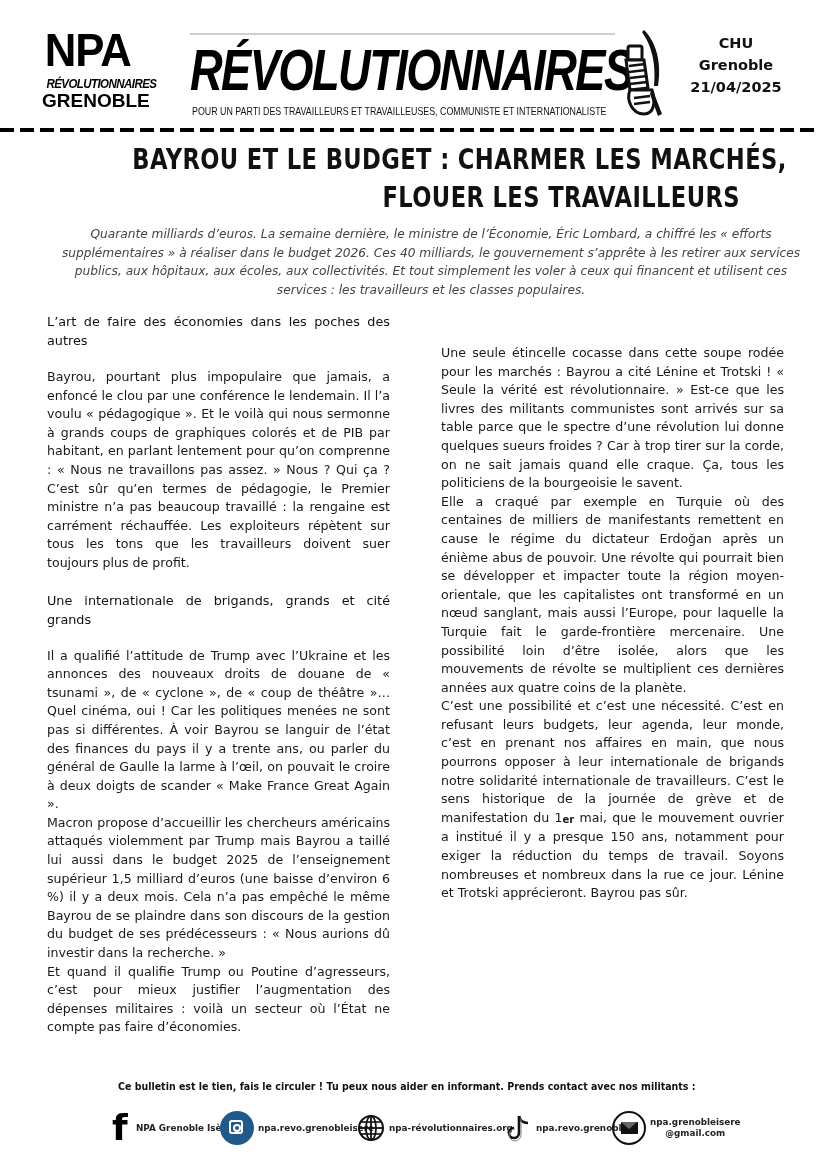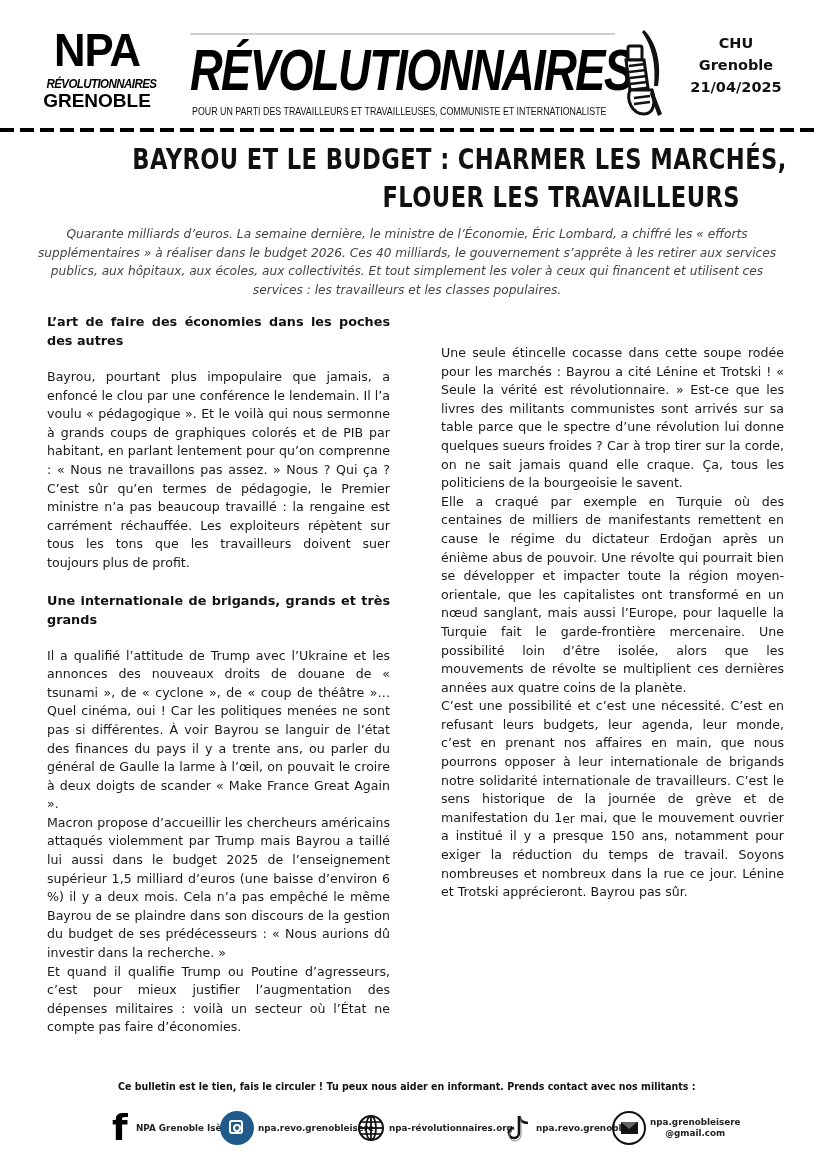--- a/index.html
+++ b/index.html
@@ -1,47 +1,47 @@
 <!DOCTYPE html>
 <html><head>
 <meta charset="utf-8">
 <style>
   html, body { margin:0; padding:0; background:#ffffff; }
   body { width:827px; height:1169px; position:relative; overflow:hidden; font-family:"DejaVu Sans", sans-serif; color:#1a1a1a; }
 
   .masthead { position:absolute; left:0; top:0; width:827px; height:135px; }
-  .npa-logo { position:absolute; left:42px; top:28px; width:110px; text-align:center; }
+  .npa-logo { position:absolute; left:42px; top:28px; width:110px; }
   .npa-big { font-family:"Liberation Sans", sans-serif; font-weight:bold; font-size:46px; line-height:44px; letter-spacing:-1px; color:#000; transform:scaleX(0.95); }
   .npa-sub { font-family:"Liberation Sans", sans-serif; font-weight:bold; font-style:italic; font-size:12.5px; line-height:14px; letter-spacing:-0.6px; color:#000; margin-top:5px; transform:scaleX(0.92); }
   .npa-city { font-family:"Liberation Sans", sans-serif; font-weight:bold; font-size:19px; line-height:20px; color:#000; letter-spacing:0px; }
 
   .journal { position:absolute; left:190px; top:30px; width:425px; }
   .journal-topline { position:absolute; left:0; top:3px; width:425px; height:2px; background:#cfcfcf; }
   .journal-title { position:absolute; left:0; top:10px; font-family:"Liberation Sans", sans-serif; font-weight:bold; font-style:italic; font-size:58px; line-height:60px; color:#000; letter-spacing:-2px; transform-origin:left top; transform:scaleX(0.78); white-space:nowrap; }
   .journal-tagline { position:absolute; left:2px; top:76px; font-family:"Liberation Sans", sans-serif; font-size:10.3px; color:#111; white-space:nowrap; transform-origin:left top; transform:scaleX(0.86); letter-spacing:0px; }
 
   .fist-icon { position:absolute; left:622px; top:28px; width:48px; height:90px; }
 
   .meta { position:absolute; left:680px; top:32px; width:112px; text-align:center; font-family:"DejaVu Sans", sans-serif; font-weight:bold; font-size:14.5px; line-height:22px; color:#111; }
 
   .dash-rule { position:absolute; left:0; top:128px; width:820px; height:4px;
     background-image:repeating-linear-gradient(to right, #000 0 14px, transparent 14px 20px); }
 
   .headline { position:absolute; left:40px; top:140px; width:750px; text-align:right; font-family:"DejaVu Sans", sans-serif; font-weight:bold; font-size:29px; line-height:38px; color:#111; letter-spacing:0.5px; }
   .headline span { display:inline-block; transform:scaleX(0.78); transform-origin:center; white-space:nowrap; }
 
-  .chapo { position:absolute; left:32px; top:225px; width:750px; text-align:center; font-family:"DejaVu Sans", sans-serif; font-style:italic; font-size:12.2px; line-height:18.6px; color:#444; }
+  .chapo { position:absolute; left:56px; top:225px; width:750px; text-align:center; font-family:"DejaVu Sans", sans-serif; font-style:italic; font-size:12.2px; line-height:18.6px; color:#444; }
 
   .col { position:absolute; top:312px; width:343px; font-family:"DejaVu Sans", sans-serif; font-size:12.6px; line-height:18.6px; color:#1a1a1a; text-align:justify; }
   .col-left { left:47px; }
   .col-right { left:441px; top:308px; }
-  .col h3 { font-size:12.8px; font-weight:bold; margin:0; line-height:19px; color:#111; }
+  .col h3 { font-size:12.8px; font-weight:normal; margin:0; line-height:19px; color:#111; }
   .col p { margin:0; }
   .gap { height:18px; }
-  sup.er { font-size:12px; vertical-align:baseline; position:relative; top:1px; }
+  sup.er { font-size:10px; vertical-align:baseline; position:relative; top:1px;font-weight:bold; }
 
   .footer-text { position:absolute; left:118px; top:1080px; font-family:"DejaVu Sans", sans-serif; font-weight:bold; font-size:10.3px; color:#111; white-space:nowrap; transform-origin:left top; transform:scaleX(0.92); }
 
   .contacts { position:absolute; left:112px; top:1105px; height:46px; width:620px; }
   .c-item { position:absolute; top:0; height:46px; display:flex; align-items:center; }
   .c-label { font-family:"DejaVu Sans", sans-serif; font-weight:bold; font-size:8.8px; color:#222; white-space:nowrap; margin-left:4px; line-height:11px; }
   .ico-fb { width:20px; height:34px; font-family:"DejaVu Sans", sans-serif; font-weight:bold; font-size:36px; line-height:34px; color:#000; }
   .ico-ig { width:34px; height:34px; border-radius:50%; background:#1f5a8a; position:relative; }
   .ico-ig .cam { position:absolute; left:9px; top:9px; width:14px; height:14px; border:2.5px solid #fff; border-radius:3px; box-sizing:border-box; }
   .ico-ig .lens { position:absolute; left:13px; top:13px; width:8px; height:8px; border:2px solid #fff; border-radius:50%; box-sizing:border-box; }
@@ -91,21 +91,21 @@
   <span>FLOUER LES TRAVAILLEURS</span>
 </h1>
 
 <p class="chapo" style="margin:0;">Quarante milliards d’euros. La semaine dernière, le ministre de l’Économie, Éric Lombard, a chiffré les « efforts supplémentaires » à réaliser dans le budget 2026. Ces 40 milliards, le gouvernement s’apprête à les retirer aux services publics, aux hôpitaux, aux écoles, aux collectivités. Et tout simplement les voler à ceux qui financent et utilisent ces services : les travailleurs et les classes populaires.</p>
 
 <div class="col col-left">
   <h3>L’art de faire des économies dans les poches des autres</h3>
   <div class="gap"></div>
   <p>Bayrou, pourtant plus impopulaire que jamais, a enfoncé le clou par une conférence le lendemain. Il l’a voulu « pédagogique ». Et le voilà qui nous sermonne à grands coups de graphiques colorés et de PIB par habitant, en parlant lentement pour qu’on comprenne : « Nous ne travaillons pas assez. » Nous ? Qui ça ? C’est sûr qu’en termes de pédagogie, le Premier ministre n’a pas beaucoup travaillé : la rengaine est carrément réchauffée. Les exploiteurs répètent sur tous les tons que les travailleurs doivent suer toujours plus de profit.</p>
   <div class="gap"></div>
-  <h3>Une internationale de brigands, grands et très grands</h3>
+  <h3>Une internationale de brigands, grands et cité grands</h3>
   <div class="gap"></div>
   <p>Il a qualifié l’attitude de Trump avec l’Ukraine et les annonces des nouveaux droits de douane de « tsunami », de « cyclone », de « coup de théâtre »… Quel cinéma, oui ! Car les politiques menées ne sont pas si différentes. À voir Bayrou se languir de l’état des finances du pays il y a trente ans, ou parler du général de Gaulle la larme à l’œil, on pouvait le croire à deux doigts de scander « Make France Great Again ».</p>
   <p>Macron propose d’accueillir les chercheurs américains attaqués violemment par Trump mais Bayrou a taillé lui aussi dans le budget 2025 de l’enseignement supérieur 1,5 milliard d’euros (une baisse d’environ 6 %) il y a deux mois. Cela n’a pas empêché le même Bayrou de se plaindre dans son discours de la gestion du budget de ses prédécesseurs : « Nous aurions dû investir dans la recherche. »</p>
   <p>Et quand il qualifie Trump ou Poutine d’agresseurs, c’est pour mieux justifier l’augmentation des dépenses militaires : voilà un secteur où l’État ne compte pas faire d’économies.</p>
 </div>
 
 <div class="col col-right">
   <div class="gap"></div>
   <div class="gap"></div>
   <p>Une seule étincelle cocasse dans cette soupe rodée pour les marchés : Bayrou a cité Lénine et Trotski ! « Seule la vérité est révolutionnaire. » Est-ce que les livres des militants communistes sont arrivés sur sa table parce que le spectre d’une révolution lui donne quelques sueurs froides ? Car à trop tirer sur la corde, on ne sait jamais quand elle craque. Ça, tous les politiciens de la bourgeoisie le savent.</p>

